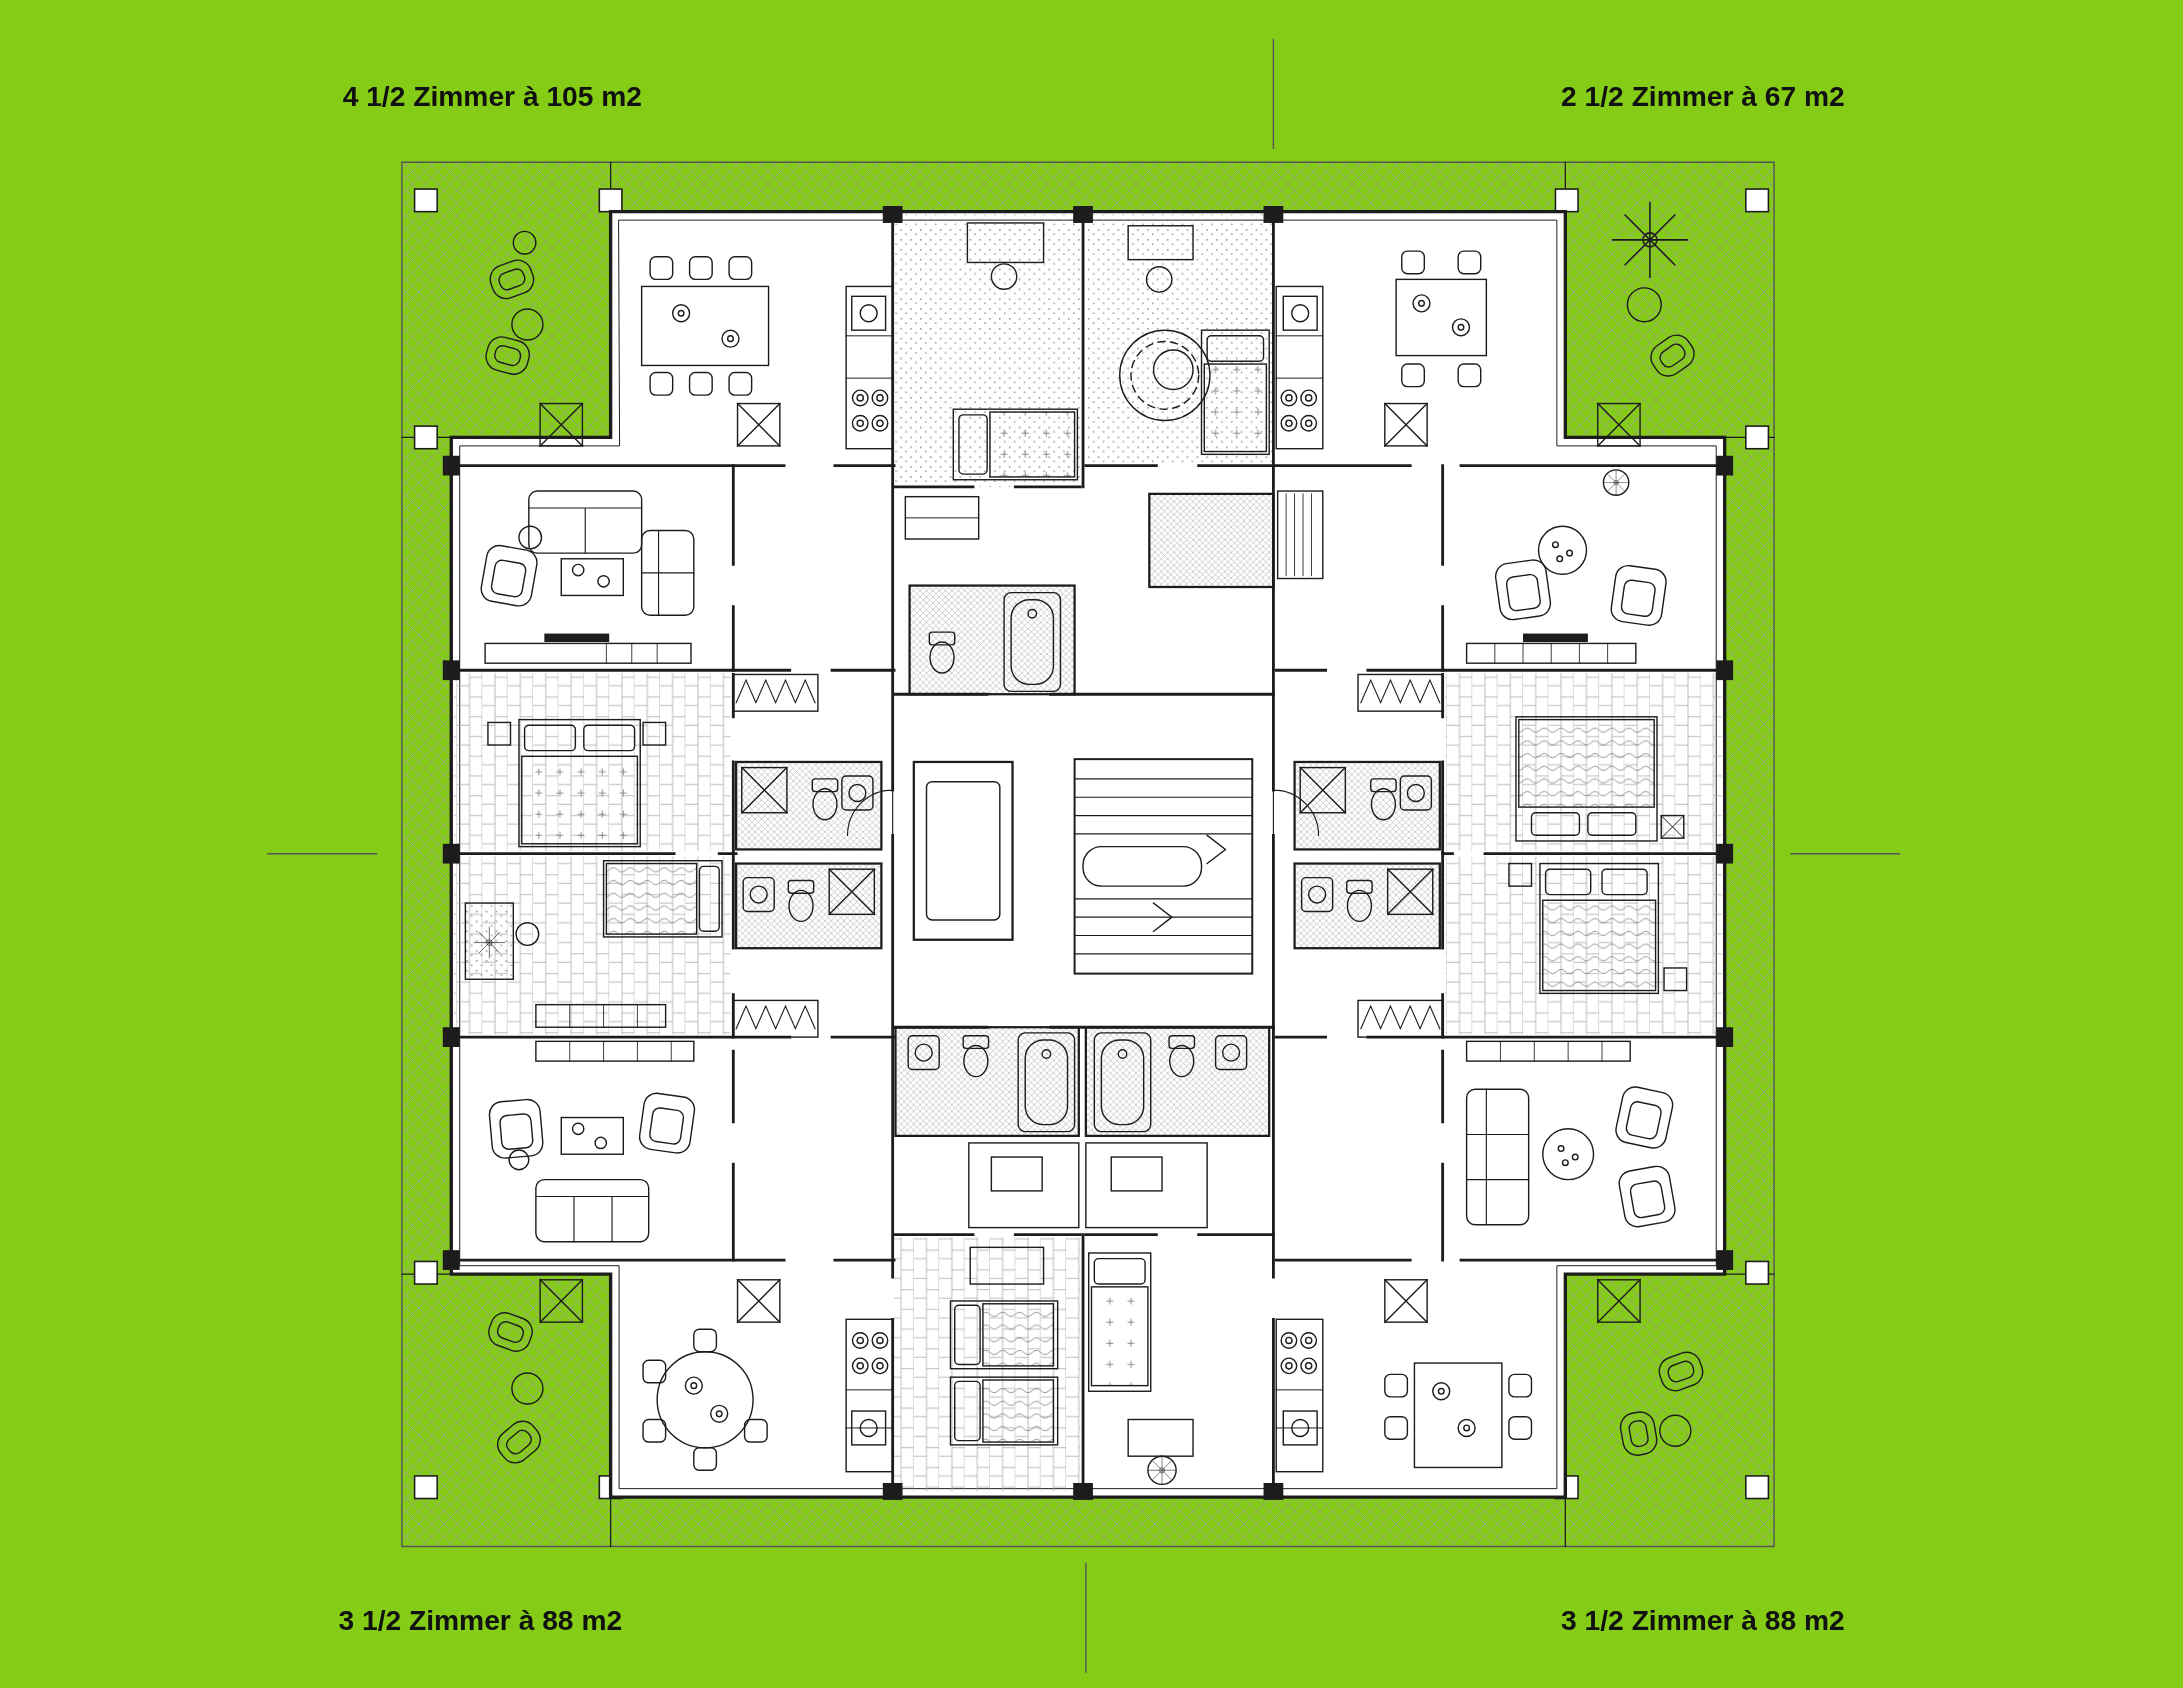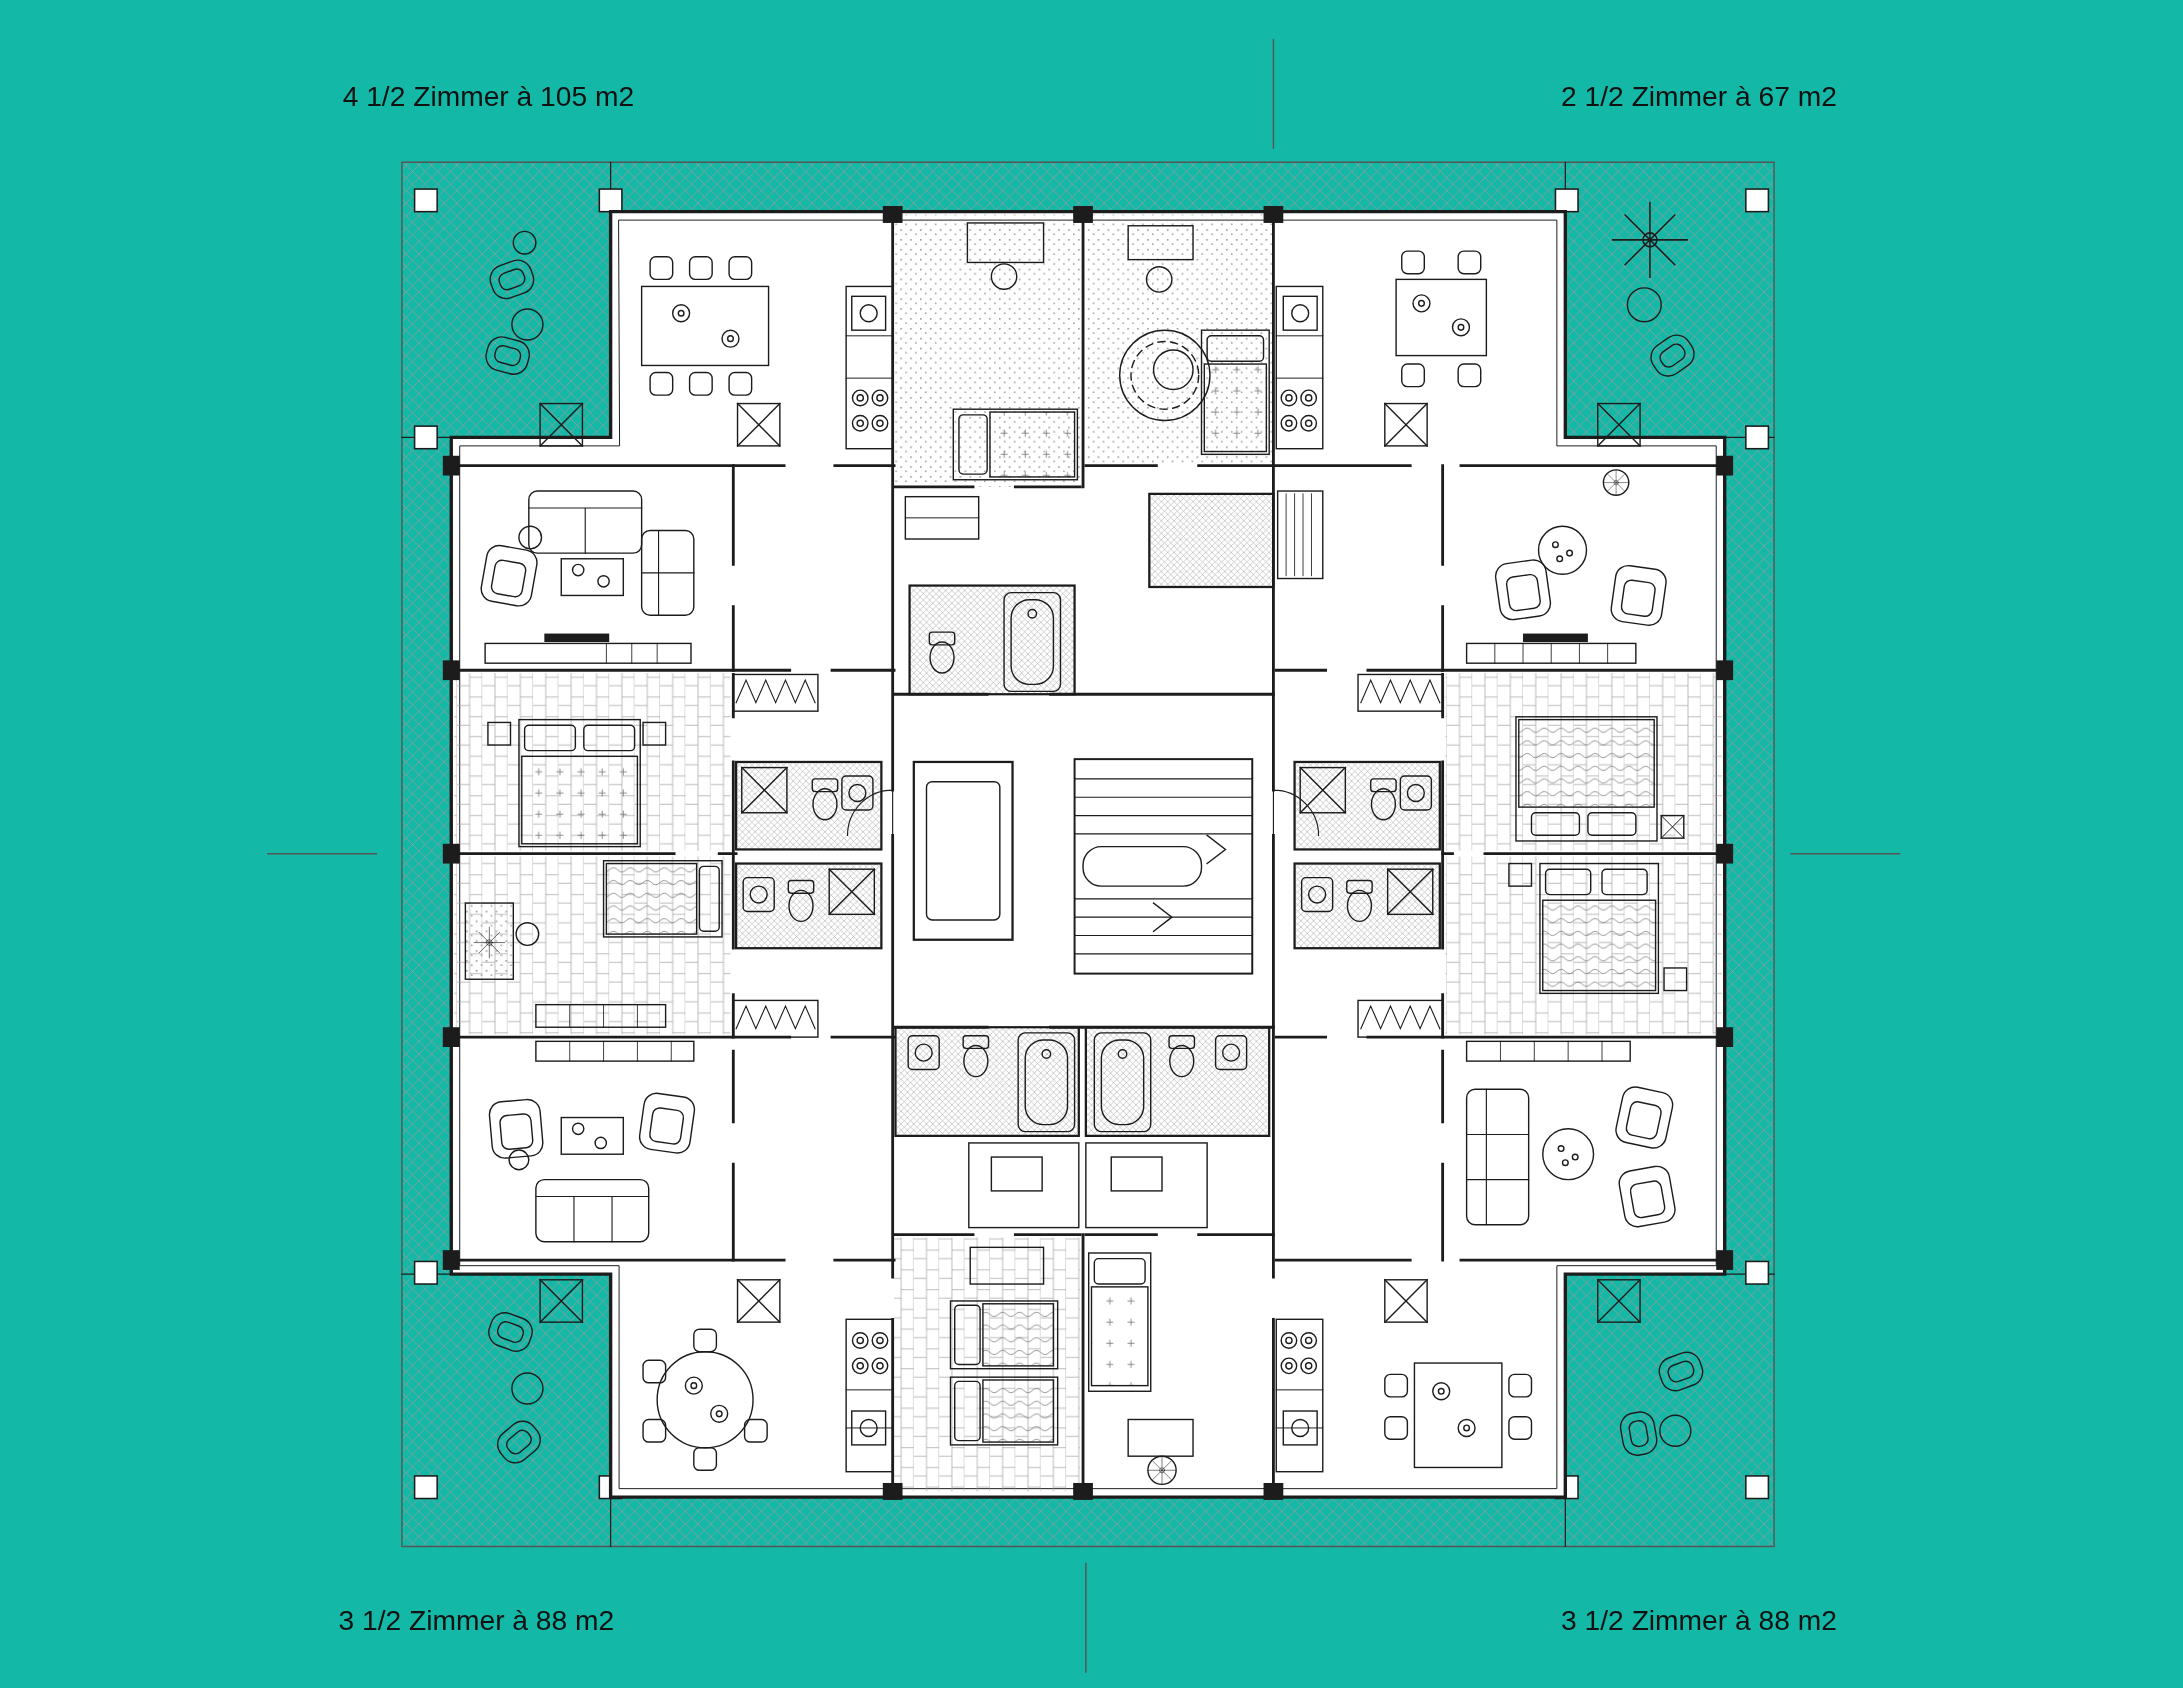--- a/index.html
+++ b/index.html
@@ -1,17 +1,17 @@
 <!DOCTYPE html>
 <html style="font-size:9.8px"><head>
 <meta charset="utf-8">
 <style>
   html,body{margin:0;padding:0;background:#ffffff;}
   body{width:2183px;height:1689px;font-family:"Liberation Sans",sans-serif;}
-  #stage{width:2183px;height:1689px;position:relative;background:#14b8a6;}
+  #stage{width:2183px;height:1689px;position:relative;background:#84cc16;font-weight:bold;}
   svg{display:block;}
   text{font-family:"Liberation Sans","DejaVu Sans",sans-serif;}
 </style>
 </head>
 <body>
 
 <div id="stage">
 <svg width="2183" height="1689" viewBox="0 0 1548 1197" preserveAspectRatio="none" xmlns="http://www.w3.org/2000/svg">
 
   <defs>

